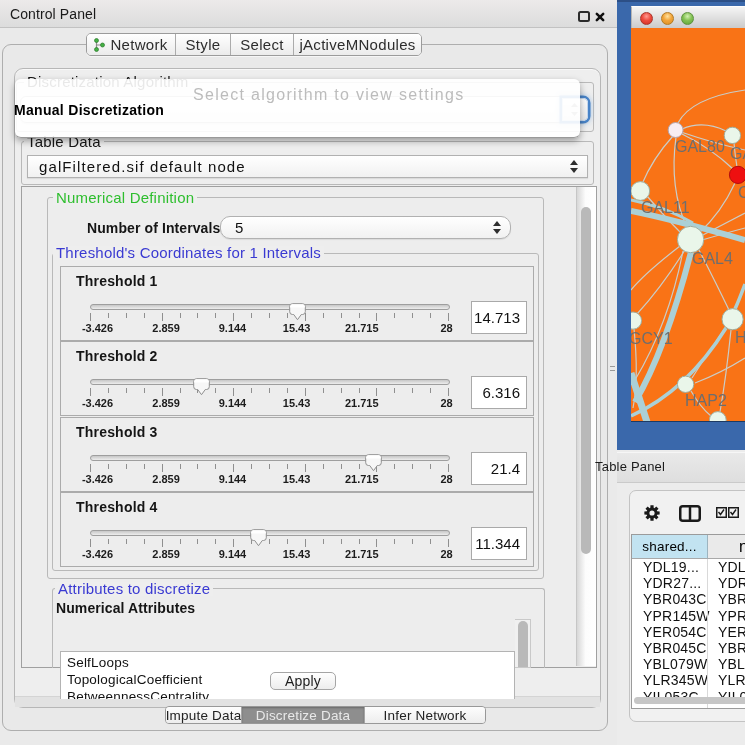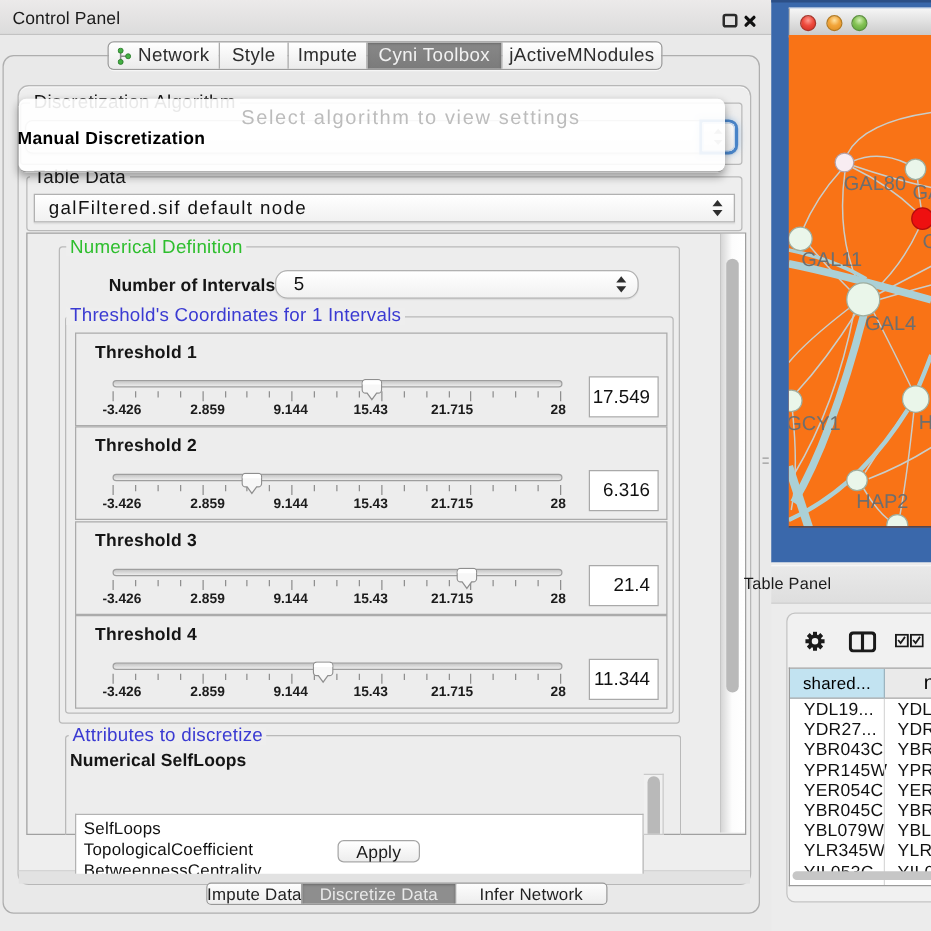--- a/index.html
+++ b/index.html
@@ -159,24 +159,21 @@
             <circle cx="2.5" cy="2.5" r="2" fill="#44b044" stroke="#2c7a2c" stroke-width=".7"></circle>
             <circle cx="2.5" cy="11.5" r="2" fill="#44b044" stroke="#2c7a2c" stroke-width=".7"></circle>
             <circle cx="8.5" cy="7" r="2" fill="#44b044" stroke="#2c7a2c" stroke-width=".7"></circle>
           </svg>
           <span>Network</span>
         </div>
         <div class="seg" style="width: 54px;">
           <span>Style</span>
         </div>
         <div class="seg" style="width: 62px;">
-          <span>Impute</span>
-        </div>
-        <div class="seg sel" style="width: 107px;">
-          <span>Cyni Toolbox</span>
+          <span>Select</span>
         </div>
         <div class="seg" style="width: 127px;">
           <span>jActiveMNodules</span>
         </div>
       </div>
 
   <div class="abs content-panel"></div>
   <div class="abs cp-bottomstrip"></div>
 
   <div class="abs group" style="left:16px;top:82px;width:576px;height:48px;"></div>
@@ -244,21 +241,21 @@
           <div class="tick-label" style="left: 36.518px;">-3.426</div>
           <div class="tick-label" style="left: 105.075px;">2.859</div>
           <div class="tick-label" style="left: 171.484px;">9.144</div>
           <div class="tick-label" style="left: 235.566px;">15.43</div>
           <div class="tick-label" style="left: 300.722px;">21.715</div>
           <div class="tick-label" style="left: 385.568px;">28</div>
           <div class="th-thumb" style="left: 235.566px;"><svg width="17" height="18" viewBox="0 0 17 18">
               <path d="M3.5,0.7 h10 a2.8,2.8 0 0 1 2.8,2.8 v5.2 a2.8,2.8 0 0 1 -2.8,2.8 h-1.2 l-3.8,5.2 -3.8,-5.2 h-1.2 a2.8,2.8 0 0 1 -2.8,-2.8 v-5.2 a2.8,2.8 0 0 1 2.8,-2.8 z" fill="#f7f7f7" stroke="#8f8f8f" stroke-width="1"></path>
               <path d="M3.5,1.2 h10 a2.4,2.4 0 0 1 2.4,2.4 v1 h-14.8 v-1 a2.4,2.4 0 0 1 2.4,-2.4 z" fill="#ffffff"></path>
             </svg></div>
-          <div class="th-value">17.549</div>
+          <div class="th-value">14.713</div>
         </div>
         <div class="th-panel" style="top: 341px;">
           <div class="th-label">Threshold 2</div>
           <div class="th-track"></div>
           <div class="tick" style="left: 29px; top: 46px; height: 8px;"></div>
           <div class="tick" style="left: 46.9px; top: 46px; height: 5px;"></div>
           <div class="tick" style="left: 64.8px; top: 46px; height: 5px;"></div>
           <div class="tick" style="left: 82.7px; top: 46px; height: 5px;"></div>
           <div class="tick" style="left: 100.6px; top: 46px; height: 8px;"></div>
           <div class="tick" style="left: 118.5px; top: 46px; height: 5px;"></div>
@@ -358,21 +355,21 @@
           <div class="th-thumb" style="left: 197.26px;"><svg width="17" height="18" viewBox="0 0 17 18">
               <path d="M3.5,0.7 h10 a2.8,2.8 0 0 1 2.8,2.8 v5.2 a2.8,2.8 0 0 1 -2.8,2.8 h-1.2 l-3.8,5.2 -3.8,-5.2 h-1.2 a2.8,2.8 0 0 1 -2.8,-2.8 v-5.2 a2.8,2.8 0 0 1 2.8,-2.8 z" fill="#f7f7f7" stroke="#8f8f8f" stroke-width="1"></path>
               <path d="M3.5,1.2 h10 a2.4,2.4 0 0 1 2.4,2.4 v1 h-14.8 v-1 a2.4,2.4 0 0 1 2.4,-2.4 z" fill="#ffffff"></path>
             </svg></div>
           <div class="th-value">11.344</div>
         </div>
       </div>
 
   <div class="abs group attr-group"></div>
   <div class="abs gtitle blue" style="left:55px;top:582px;">Attributes to discretize</div>
-  <div class="abs attr-subtitle">Numerical SelfLoops</div>
+  <div class="abs attr-subtitle">Numerical Attributes</div>
   <div class="abs attr-list" id="attrlist">
         <div class="attr-item">SelfLoops</div>
         <div class="attr-item">TopologicalCoefficient</div>
         <div class="attr-item">BetweennessCentrality</div>
       </div>
   <div class="abs attr-scroll"></div>
   <div class="abs attr-thumb"></div>
 
   <div class="abs apply-btn">Apply</div>
 

